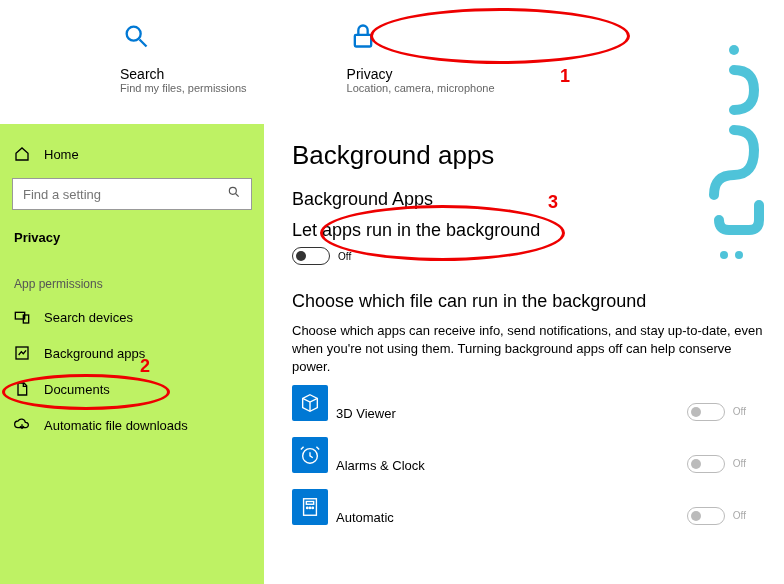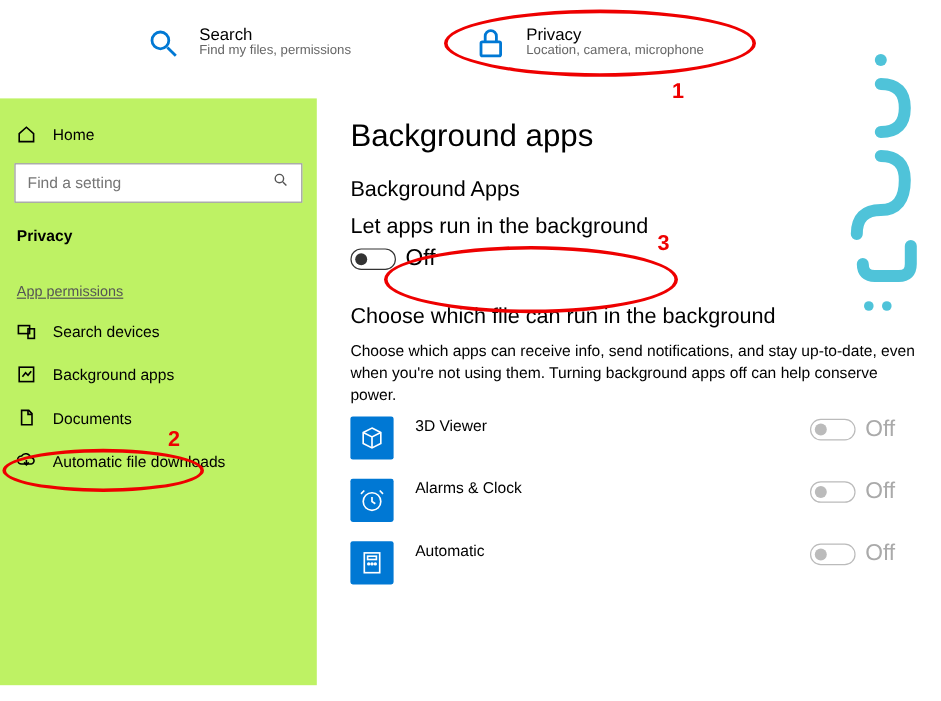--- a/index.html
+++ b/index.html
@@ -17,20 +17,21 @@
     }
     .top-cards {
       display: flex;
       padding: 20px 0 30px 120px;
       gap: 100px;
     }
     .card {
       display: flex;
       align-items: flex-start;
       gap: 14px;
+      flex-direction: column;
     }
     .card-icon {
       width: 32px;
       height: 32px;
       display: flex;
       align-items: center;
       justify-content: center;
     }
     .card-text {
       display: flex;
@@ -88,21 +89,20 @@
     }
     .section-header {
       padding: 6px 14px 14px 14px;
       font-size: 13px;
       font-weight: 600;
     }
     .group-label {
       padding: 18px 14px 8px 14px;
       font-size: 12px;
       color: #555;
-      text-decoration: underline;
     }
     .main {
       flex: 1;
       padding: 16px 18px 0 28px;
       overflow: hidden;
     }
     .page-title {
       font-size: 26px;
       font-weight: 400;
       margin-bottom: 18px;
@@ -146,35 +146,35 @@
       top: 50%;
       transform: translateY(-50%);
     }
     .toggle.disabled {
       border-color: #bbb;
     }
     .toggle.disabled .knob {
       background: #bbb;
     }
     .toggle-state {
-      font-size: 19px;
+      font-size: 10px;
     }
     .toggle-state.disabled {
       color: #aaa;
     }
     .desc {
       font-size: 13px;
       color: #000;
       line-height: 1.4;
     }
     .app-row {
       display: flex;
-      align-items: flex-start;
+      align-items: flex-end;
       padding: 8px 0;
-      gap: 18px;
+      gap: 8px;
     }
     .app-icon {
       width: 36px;
       height: 36px;
       background: #0078d4;
       border-radius: 2px;
       display: flex;
       align-items: center;
       justify-content: center;
       color: #fff;

